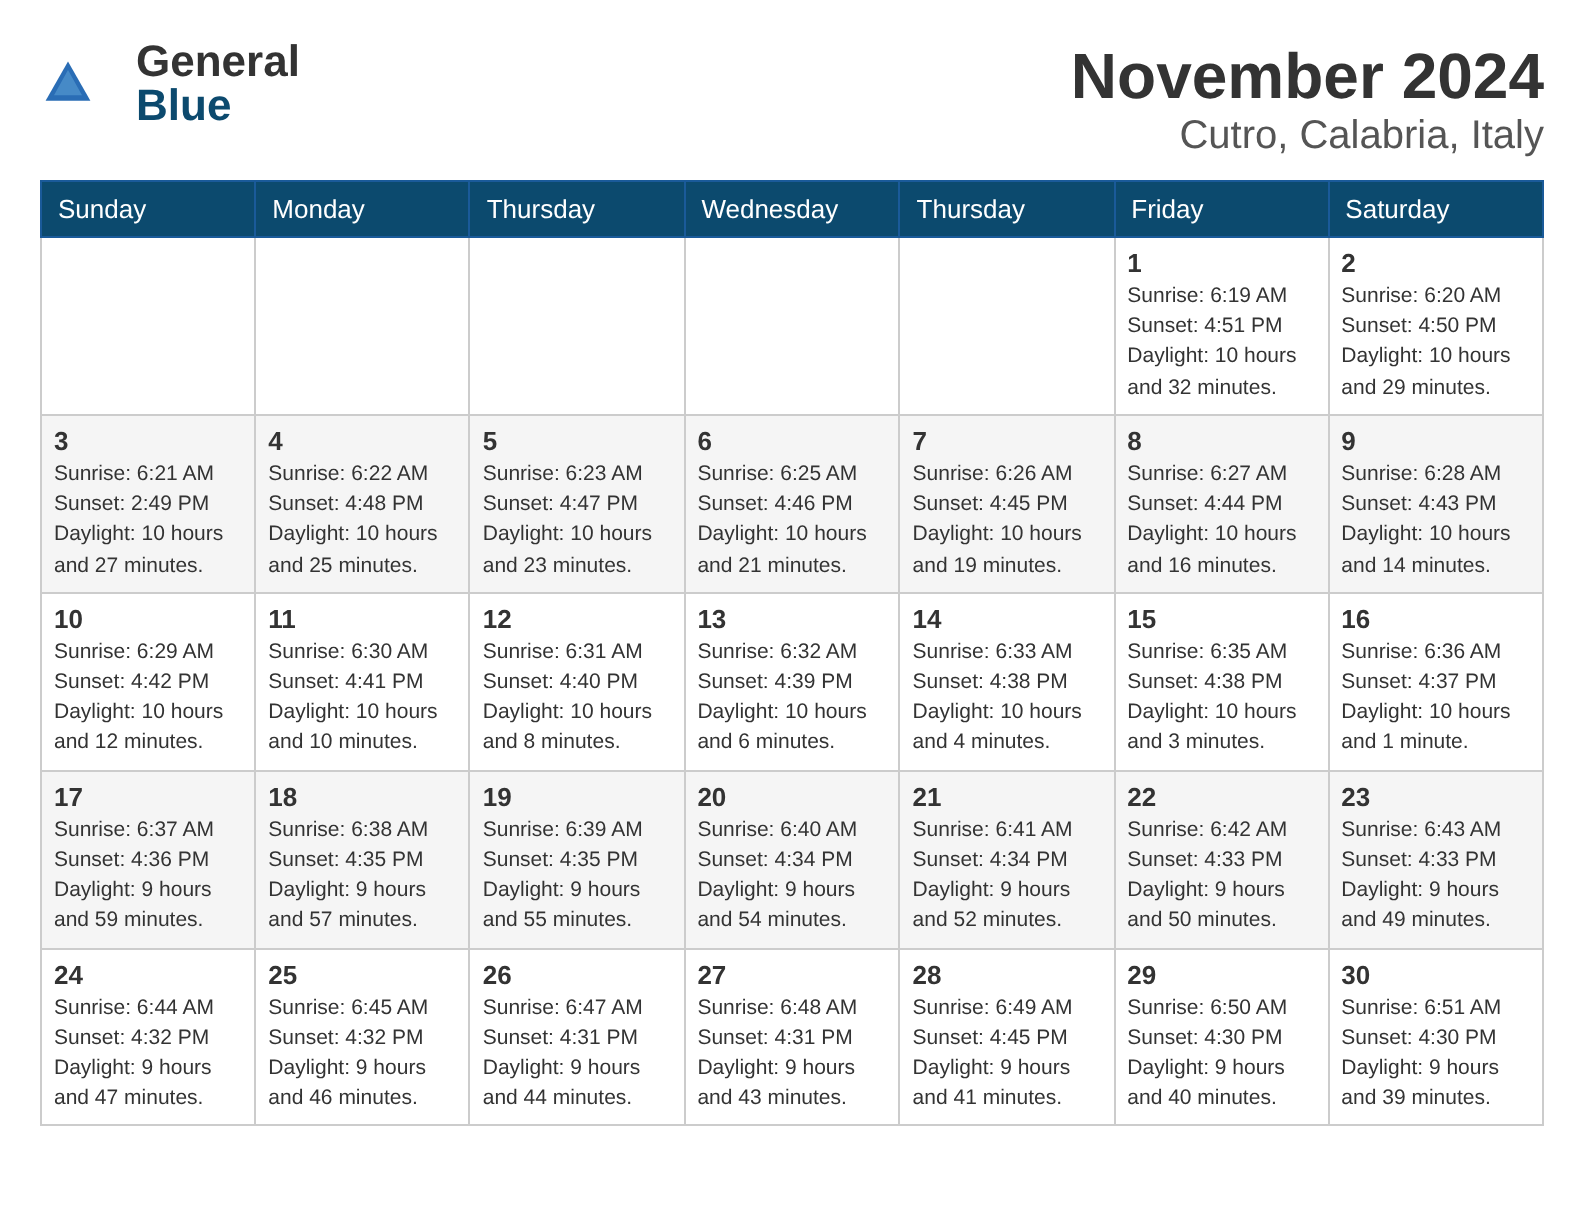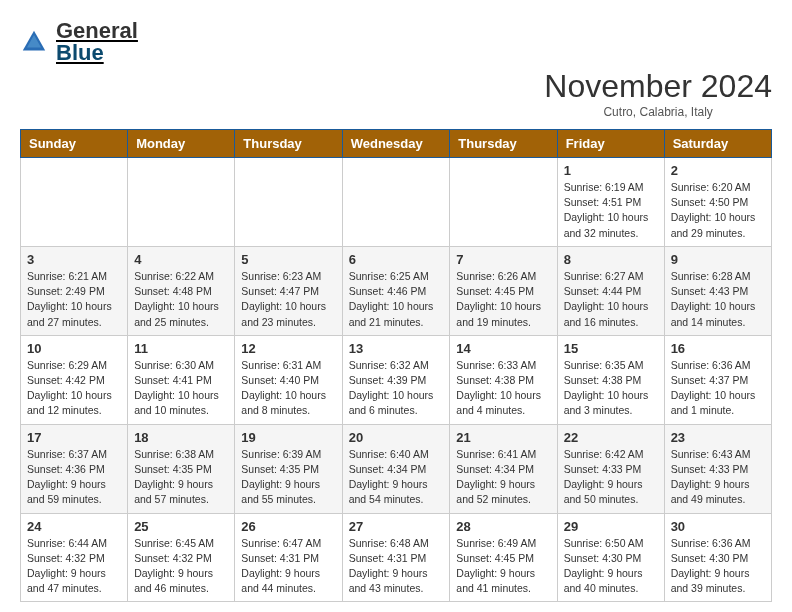--- a/index.html
+++ b/index.html
@@ -12,57 +12,54 @@
     }
     .header {
       display: flex;
       justify-content: space-between;
       align-items: flex-start;
       margin-bottom: 10px;
     }
     .logo {
       display: flex;
       align-items: center;
-      gap: 8px;
-      text-decoration: underline;
+      gap: 20px;
     }
     .logo-text {
       font-size: 22px;
       font-weight: bold;
       line-height: 1;
     }
     .logo-general { color: #333; }
     .logo-blue { color: #0c4a6e; }
     .logo-icon {
       width: 28px;
       height: 28px;
     }
     .title-block {
       text-align: right;
     }
     .month-title {
       font-size: 32px;
-      font-weight: normal;
+      font-weight: bold;
       color: #333;
-      margin-top: 48px;
     }
     .location {
-      font-size: 12px;
+      font-size: 20px;
       color: #555;
-      text-align: center;
     }
     .calendar {
       width: 100%;
       border-collapse: collapse;
     }
     .calendar th {
-      background: #a16207;
+      background: #0c4a6e;
       color: #fff;
       font-size: 13px;
-      font-weight: bold;
+      font-weight: normal;
       padding: 6px 8px;
       text-align: left;
       border: 1px solid #1a5a99;
     }
     .calendar td {
       vertical-align: top;
       border: 1px solid #ccc;
       padding: 5px 6px;
       width: 108px;
       min-height: 80px;
@@ -307,19 +304,19 @@
 Daylight: 9 hours and 41 minutes.</div>
         </td>
         <td>
           <span class="day-num">29</span>
           <div class="day-info">Sunrise: 6:50 AM
 Sunset: 4:30 PM
 Daylight: 9 hours and 40 minutes.</div>
         </td>
         <td>
           <span class="day-num">30</span>
-          <div class="day-info">Sunrise: 6:36 AM
+          <div class="day-info">Sunrise: 6:51 AM
 Sunset: 4:30 PM
 Daylight: 9 hours and 39 minutes.</div>
         </td>
       </tr>
     </tbody>
 </table>
 
 </body></html>

